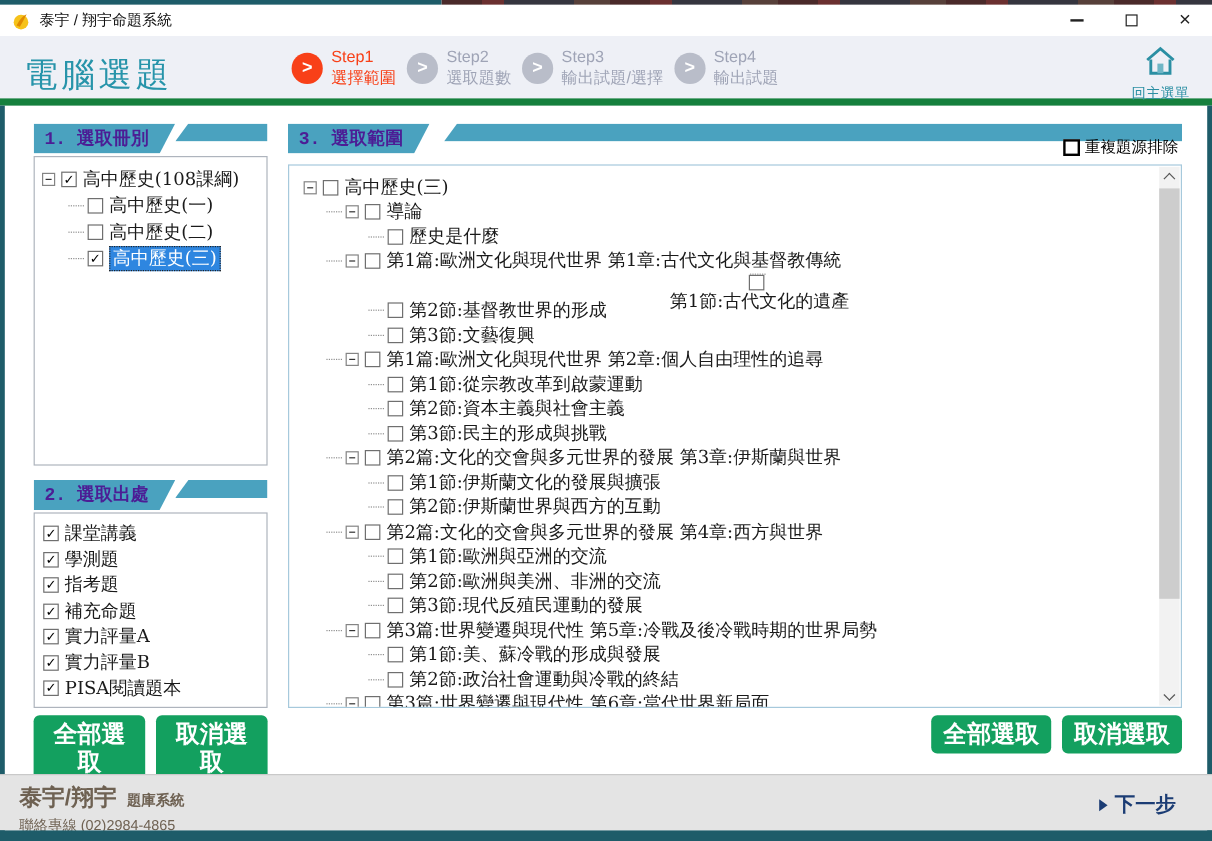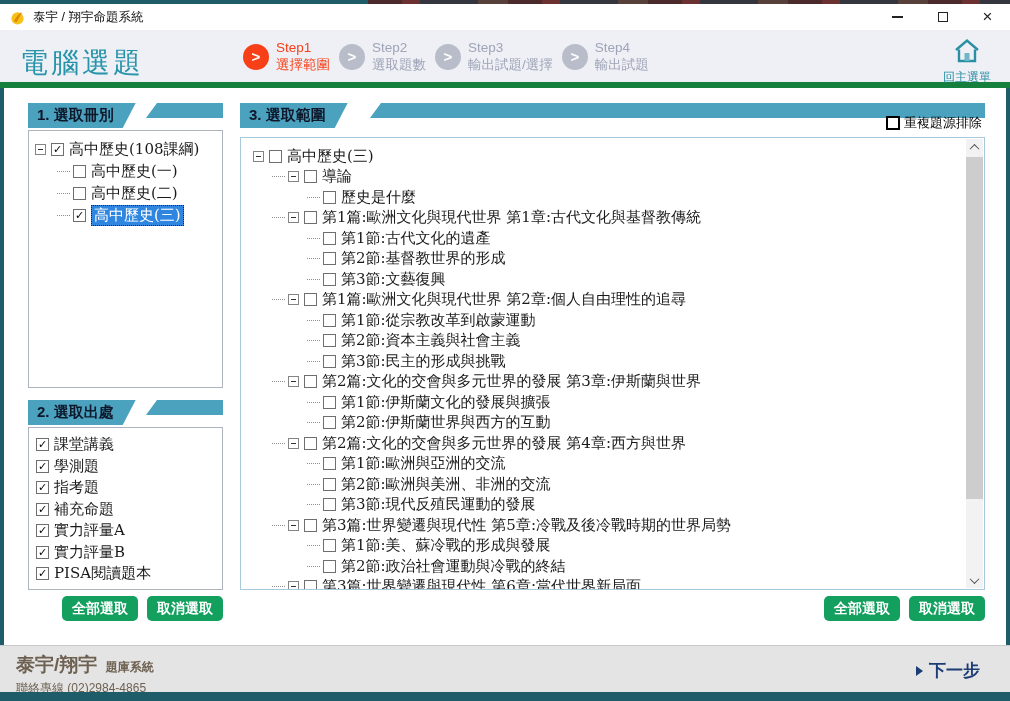--- a/index.html
+++ b/index.html
@@ -36,23 +36,23 @@
   .home { position:absolute; right:16px; top:8px; width:54px; text-align:center; cursor:default; }
   .home .lbl { font-size:12px; color:#2b8fa3; margin-top:1px; }
 
   
   .edge-l { position:absolute; left:0; top:88px; width:4px; bottom:0; background:#1e5c69; }
   .edge-r { position:absolute; right:0; top:88px; width:4px; bottom:0; background:#1e5c69; }
   .bottom-bar { position:absolute; left:0; bottom:0; width:1010px; height:9px; background:#1e5c69; }
 
   
   .phead { position:absolute; height:25px; }
-  .phead .ph-label { position:absolute; left:0; top:0; height:25px; background:#4aa2bf; color:#0f172a;
+  .phead .ph-label { position:absolute; left:0; top:0; height:25px; background:#4aa2bf; color:#4c1d95;
       font-size:15px; font-weight:bold; display:flex; align-items:center; padding:0 22px 0 9px;
-      clip-path:polygon(0 0,100% 0,calc(100% - 13px) 100%,0 100%); white-space:nowrap; }
+      clip-path:polygon(0 0,100% 0,calc(100% - 13px) 100%,0 100%); white-space:nowrap;font-family:Liberation Mono, monospace; }
   .phead .ph-tail { position:absolute; top:0; right:0; height:15px; background:#4aa2bf;
       clip-path:polygon(11px 0,100% 0,100% 100%,0 100%); }
 
   
   .pbody { position:absolute; background:#fff; border:1px solid #aeb4bd; }
   .treebox { position:absolute; background:#fff; border:1px solid #a6c9dc; }
 
   
   .trow { display:flex; align-items:center; height:20.5px; font-family:"DejaVu Serif","Liberation Serif",serif;
           font-size:15px; color:#1a1a1a; white-space:nowrap; }
@@ -69,21 +69,21 @@
   
   .srow { display:flex; align-items:center; height:21.5px; font-family:"DejaVu Serif","Liberation Serif",serif;
           font-size:15px; color:#1a1a1a; }
 
   
   .dedupe { position:absolute; display:flex; align-items:center; font-size:13px; font-weight:normal; color:#000; }
   .dedupe .cb { width:14px; height:14px; border:2px solid #000; margin-right:4px; }
 
   
   .btnrow { position:absolute; display:flex; justify-content:flex-end; gap:9px; }
-  .gbtn { background:#13a05f; color:#fff; font-size:14px; font-weight:bold; border:none; border-radius:5px;
+  .gbtn { background:#13a05f; color:#fff; font-size:20px; font-weight:bold; border:none; border-radius:5px;
           padding:4px 10px; line-height:1.2; cursor:default; font-family:"Liberation Sans",sans-serif; }
 
   
   .sbar { position:absolute; top:1px; right:1px; bottom:1px; width:17px; background:#f2f2f2;
           display:flex; flex-direction:column; align-items:center; }
   .sb-arr { width:17px; height:16px; display:flex; align-items:center; justify-content:center; flex:none; }
   .sb-arr span { width:7px; height:7px; border-top:1.5px solid #555; border-right:1.5px solid #555; display:block; }
   .sb-up span { transform:rotate(-45deg) translate(-1px,1px); }
   .sb-dn span { transform:rotate(135deg) translate(-1px,1px); }
   .sb-track { position:relative; flex:1; width:17px; }
@@ -277,21 +277,21 @@
           <span class="tlabel">歷史是什麼</span>
         </div>
         <div class="trow" style="padding-left: 23px;">
           <span class="stub"></span>
           <span class="expander">
             <i></i>
           </span>
           <span class="cb"></span>
           <span class="tlabel">第1篇:歐洲文化與現代世界 第1章:古代文化與基督教傳統</span>
         </div>
-        <div class="trow" style="padding-left: 58px;">
+        <div class="trow" style="padding-left: 58px; flex-direction: column;">
           <span class="stub"></span>
           <span class="cb"></span>
           <span class="tlabel">第1節:古代文化的遺產</span>
         </div>
         <div class="trow" style="padding-left: 58px;">
           <span class="stub"></span>
           <span class="cb"></span>
           <span class="tlabel">第2節:基督教世界的形成</span>
         </div>
         <div class="trow" style="padding-left: 58px;">

